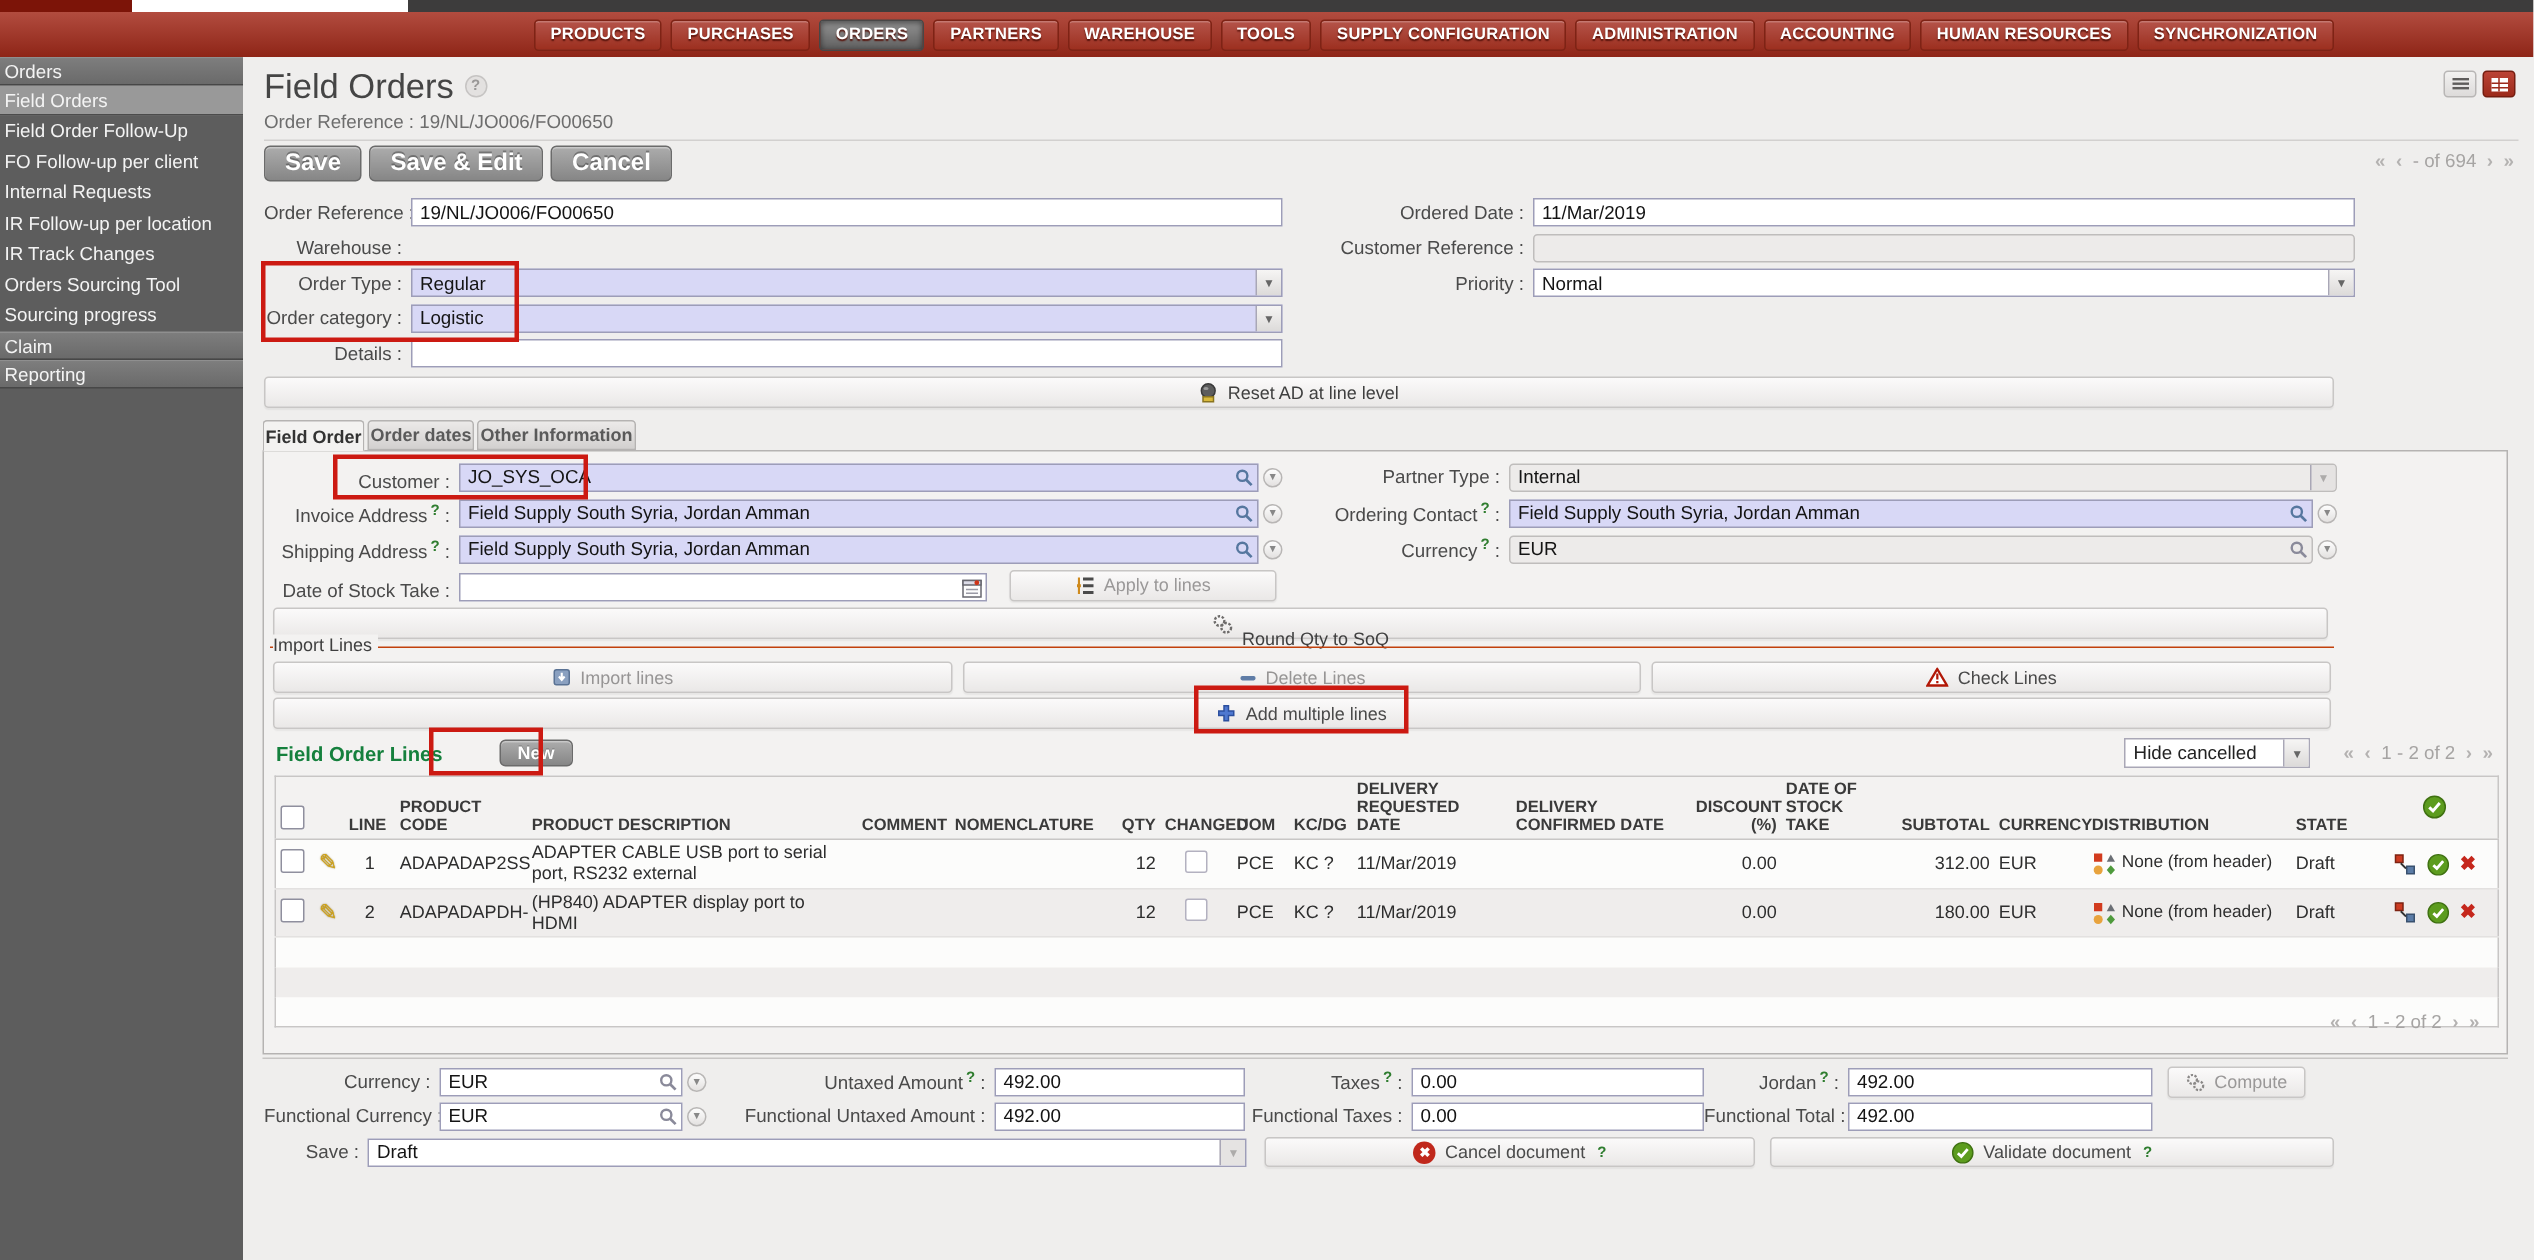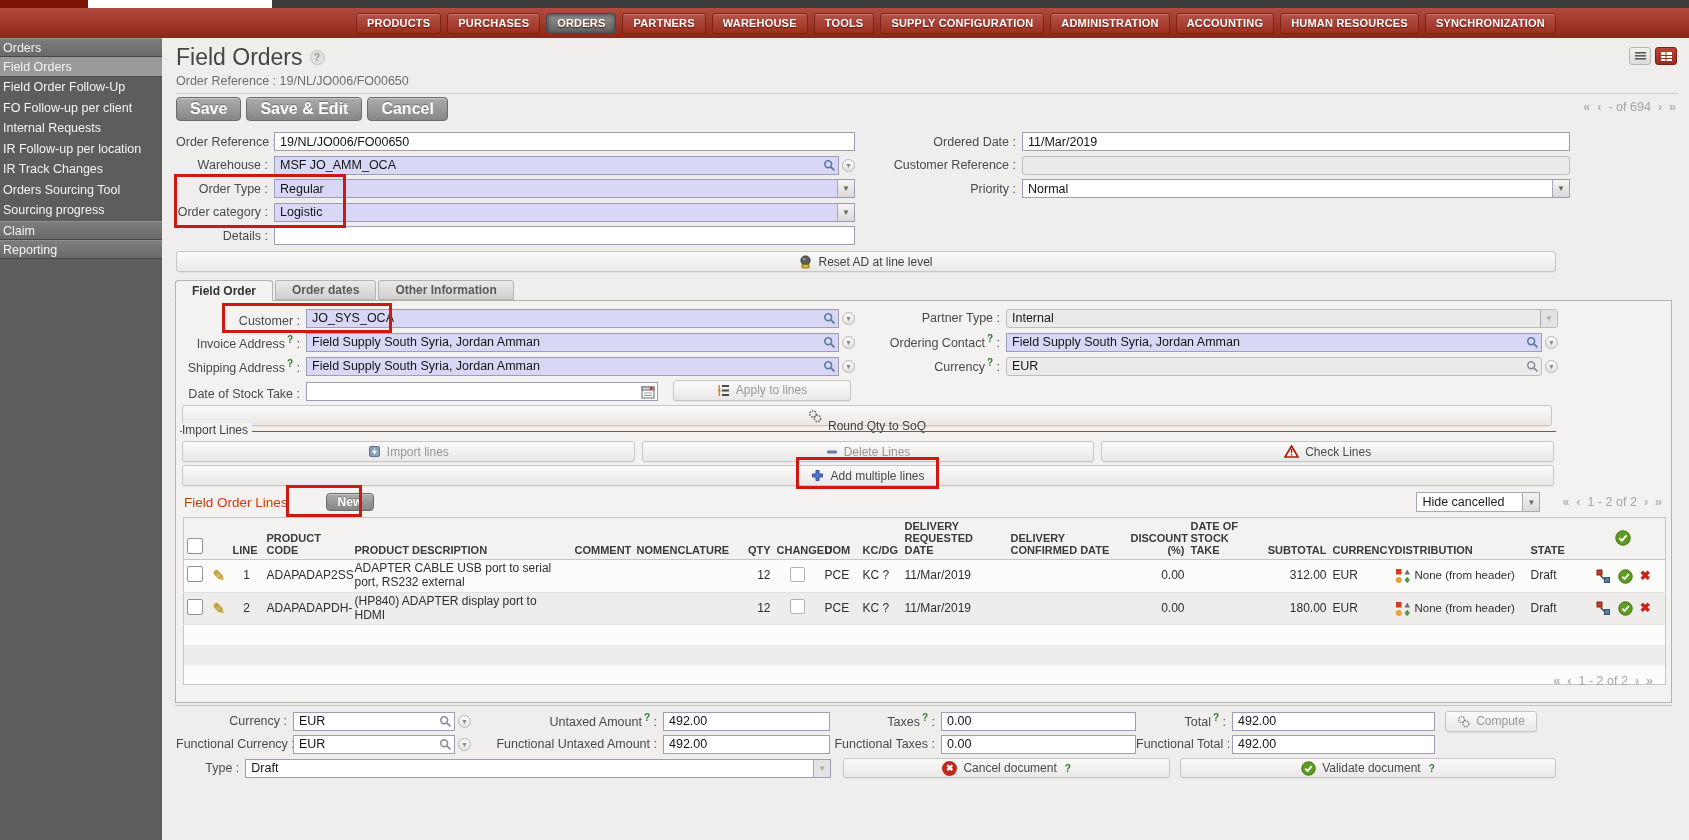--- a/index.html
+++ b/index.html
@@ -75,21 +75,21 @@
           align-items:center; justify-content:center; cursor:pointer; flex:none; }
 
   .ad-row { position:absolute; left:14px; top:213px; width:1380px; display:flex; gap:11px; }
   .wbtn { background:linear-gradient(#fbfafa,#eae8e7); border:1px solid #c8c6c5; border-radius:3px;
           height:21px; display:flex; align-items:center; justify-content:center; gap:6px;
           font-size:12px; color:#5e5e5e; cursor:pointer; box-shadow:0 1px 1px rgba(0,0,0,.05); white-space:nowrap;}
   .wbtn.gray { color:#979595; }
 
   
   .tabs { position:absolute; left:13px; top:242px; display:flex; gap:2px; }
-  .tab { height:20px; padding:0 16px; display:flex; align-items:center; font-size:12px; font-weight:bold;
+  .tab { height:20px; padding:0 1px; display:flex; align-items:center; font-size:12px; font-weight:bold;
          color:#5a5a5a; background:linear-gradient(#eceae9,#d2d0cf); border:1px solid #b5b3b2;
          border-radius:3px 3px 0 0; cursor:pointer; position:relative; z-index:2;}
   .tab.active { background:#f3f2f1; color:#333; height:21px; border-bottom:1px solid #f3f2f1; }
   .panel { position:absolute; left:13px; top:262px; width:1497px; height:403px;
            border:1px solid #b5b3b2; background:#f3f2f1; z-index:1;}
 
   .pgrid { position:absolute; left:0; top:5px; right:0; }
   .prow { display:flex; align-items:center; height:24px; }
   .plcol { width:679px; display:flex; align-items:flex-end; padding-left:6px;}
   .prcol { width:687px; margin-left:16px; display:flex; align-items:center; }
@@ -99,21 +99,21 @@
 
   .round-row { position:absolute; left:6px; top:104px; width:1370px; }
   .fieldset { position:absolute; left:4px; top:130px; width:1376px; height:58px; border-top:1px solid #c2410c; }
   .fieldset .legend { position:absolute; left:2px; top:-9px; background:#f3f2f1; padding:0 4px 0 0;
                       font-size:12px; color:#3f3f3f; }
   .imp-row1 { position:absolute; left:2px; top:9px; width:1372px; display:flex; gap:7px; }
   .imp-row1 .wbtn { flex:1; }
   .imp-row2 { position:absolute; left:2px; top:33px; width:1372px; }
 
   .lines-head { position:absolute; left:8px; right:9px; top:190px; height:22px; display:flex; align-items:center; }
-  .lines-title { font-size:13.5px; font-weight:normal; color:#c2410c; }
+  .lines-title { font-size:13.5px; font-weight:bold; color:#15803d; }
   .filter-sel { width:124px; height:20px; border:1px solid #a9a7b6; background:#fff; display:flex; align-items:center;
                 font-size:12.5px; color:#222; padding-left:5px; margin-left:auto; }
   .filter-sel .selarrow { height:18px; margin-right:0; }
   .lines-pag-top { margin-left:22px; }
 
   
   .lines-table { position:absolute; left:7px; top:216px; width:1483px; border-collapse:collapse;
                  table-layout:fixed; background:#fcfcfb; border:1px solid #c8c6c5; }
   .lines-table th { font-size:11px; color:#3a3a3a; text-align:left; vertical-align:bottom;
                     padding:2px 3px 3px 3px; border-bottom:1px solid #c8c6c5; line-height:1.1; background:#f3f2f1;}
@@ -237,32 +237,20 @@
       <div class="rcol">
         <span class="lab">Ordered Date :</span>
         <div class="fldwrap">
             <div class="fld">11/Mar/2019</div>
           </div>
       </div>
     </div>
     <div class="frow">
       <div class="lcol">
         <span class="lab">Warehouse :</span>
-        <div class="fldwrap">
-          <div class="fld lav hasmag">
-            <span>MSF JO_AMM_OCA</span>
-            <span class="magicon">
-              <svg width="13" height="13" viewBox="0 0 13 13">
-                  <circle cx="5.2" cy="5.2" r="3.4" fill="none" stroke="#56779f" stroke-width="1.6"></circle>
-                  <line x1="7.8" y1="7.8" x2="11.4" y2="11.4" stroke="#56779f" stroke-width="1.8"></line>
-                </svg>
-            </span>
-          </div>
-          <span class="mini">▼</span>
-        </div>
       </div>
       <div class="rcol">
         <span class="lab">Customer Reference :</span>
         <div class="fldwrap">
             <div class="fld ro"></div>
           </div>
       </div>
     </div>
     <div class="frow">
       <div class="lcol">
@@ -690,21 +678,21 @@
               <line x1="7.8" y1="7.8" x2="11.4" y2="11.4" stroke="#8a8a9a" stroke-width="1.8"></line>
             </svg>
         </span>
       </div>
       <span class="mini">▼</span>
     </div>
     <span class="lab sl-b"><span>Untaxed Amount</span><sup class="q">?</sup> :</span>
     <div class="fld si-b">492.00</div>
     <span class="lab sl-c"><span>Taxes</span><sup class="q">?</sup> :</span>
     <div class="fld si-c">0.00</div>
-    <span class="lab sl-d"><span>Total</span><sup class="q">?</sup> :</span>
+    <span class="lab sl-d"><span>Jordan</span><sup class="q">?</sup> :</span>
     <div class="fld si-d">492.00</div>
     <div class="wbtn" style="width:92px; margin-left:10px;">
       <svg width="13" height="13" viewBox="0 0 14 14">
         <circle cx="5" cy="5" r="3.2" fill="none" stroke="#8a8887" stroke-width="1.6" stroke-dasharray="1.6 1.1"></circle>
         <circle cx="9.5" cy="9.5" r="3.2" fill="none" stroke="#8a8887" stroke-width="1.6" stroke-dasharray="1.6 1.1"></circle>
       </svg>
       <span style="color:#9a9898;">Compute</span>
     </div>
   </div>
 
@@ -724,21 +712,21 @@
     </div>
     <span class="lab sl-b">Functional Untaxed Amount :</span>
     <div class="fld si-b">492.00</div>
     <span class="lab sl-c">Functional Taxes :</span>
     <div class="fld si-c">0.00</div>
     <span class="lab sl-d">Functional Total :</span>
     <div class="fld si-d">492.00</div>
   </div>
 
   <div class="sumrow sr3">
-    <span class="lab" style="width:64px;">Type :</span>
+    <span class="lab" style="width:64px;">Save :</span>
     <div class="fld state-sel" style="flex:none;">
       <span>Draft</span>
       <span class="selarrow dis">▼</span>
     </div>
     <div class="wbtn docbtn" style="width:330px; margin-left:12px;">
       <span style="width:15px;height:15px;border-radius:50%;background:#c0281c;color:#fff;font-size:9px;font-weight:bold;display:flex;align-items:center;justify-content:center;">✖</span>
       <span style="color:#4a4a4a;">Cancel document</span>
       <sup class="q">?</sup>
     </div>
     <div class="wbtn docbtn" style="width:380px; margin-left:10px;">

